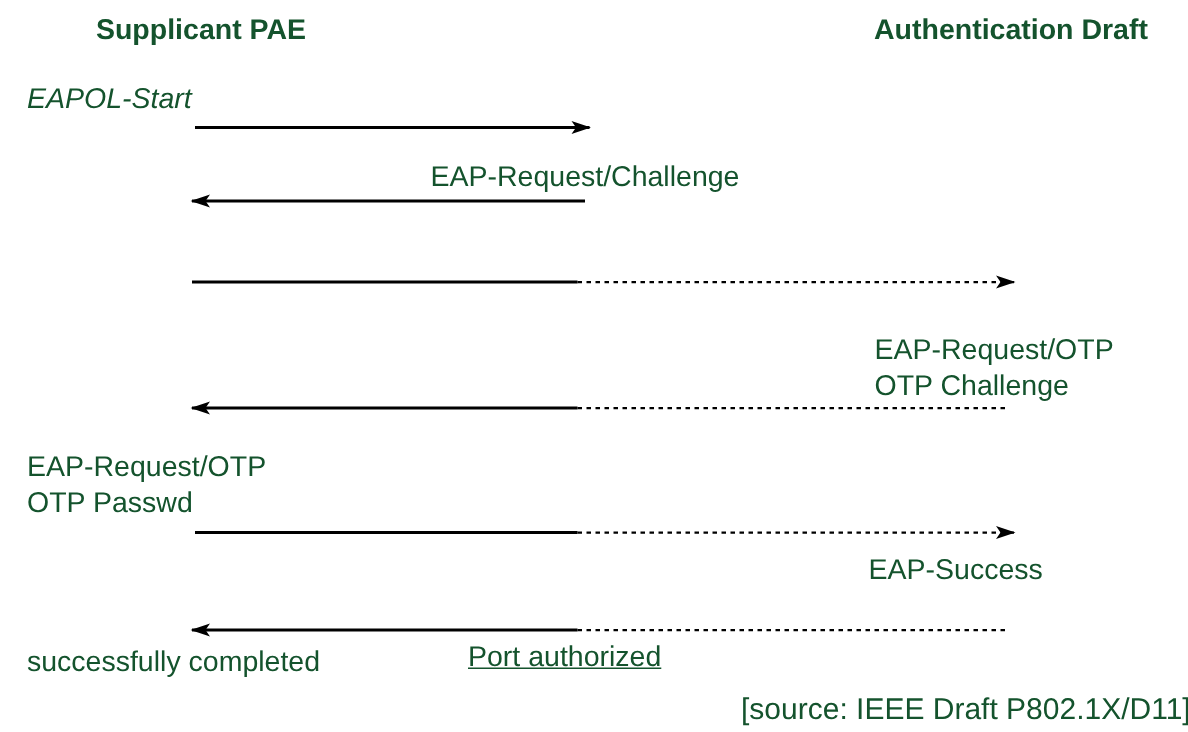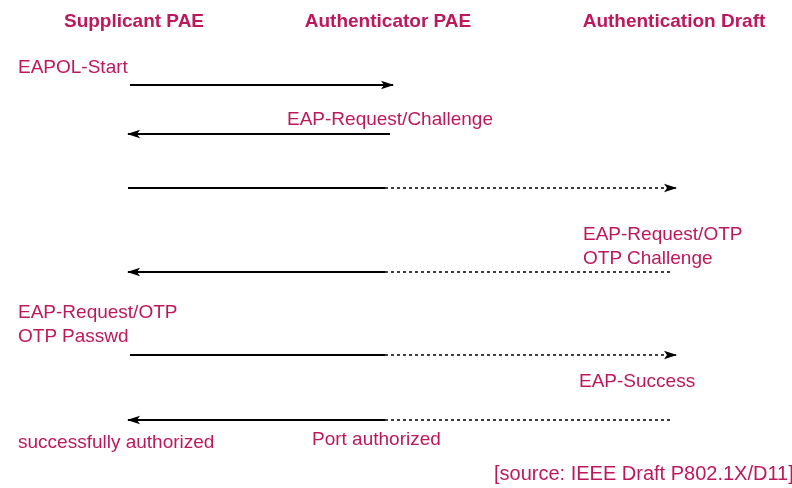--- a/index.html
+++ b/index.html
@@ -6,48 +6,48 @@
     margin: 0;
     padding: 0;
     background: #ffffff;
   }
   .canvas {
     position: relative;
     width: 792px;
     height: 488px;
     background: #ffffff;
     font-family: "Liberation Sans", "DejaVu Sans", sans-serif;
-    color: #be185d;
+    color: #14532d;
     overflow: hidden;
   }
   .hdr {
     position: absolute;
     top: 9px;
     font-size: 19px;
     font-weight: bold;
     text-align: center;
     white-space: nowrap;
     line-height: 24px;
   }
   .hdr-supplicant   { left: 34px;  width: 200px; }
   .hdr-authenticator{ left: 288px; width: 200px; }
   .hdr-authserver   { left: 559px; width: 230px; }
   .lbl {
     position: absolute;
     font-size: 19px;
     line-height: 24px;
     white-space: nowrap;
   }
-  .lbl-eapol-start        { left: 18px;  top: 55px;  }
+  .lbl-eapol-start        { left: 18px;  top: 55px; font-style: italic;  }
   .lbl-eap-req-identity   { left: 287px; top: 107px; }
   .lbl-eap-resp-identity  { left: 18px;  top: 155px; }
   .lbl-eap-req-otp        { left: 583px; top: 222px; }
   .lbl-eap-resp-otp       { left: 18px;  top: 300px; }
   .lbl-eap-success        { left: 579px; top: 369px; }
-  .lbl-port-authorized    { left: 312px; top: 427px; }
+  .lbl-port-authorized    { left: 312px; top: 427px; text-decoration: underline; }
   .lbl-auth-completed     { left: 18px;  top: 430px; }
   .lbl-source {
     position: absolute;
     left: 494px;
     top: 463px;
     font-size: 20px;
     line-height: 20px;
     white-space: nowrap;
   }
   svg.arrows-layer {
@@ -58,21 +58,20 @@
     height: 488px;
     pointer-events: none;
   }
 </style>
 </head>
 <body>
 
 <div class="canvas">
 
   <div class="hdr hdr-supplicant">Supplicant PAE</div>
-  <div class="hdr hdr-authenticator">Authenticator PAE</div>
   <div class="hdr hdr-authserver">Authentication Draft</div>
 
   <div class="lbl lbl-eapol-start">EAPOL-Start</div>
 
   <div class="lbl lbl-eap-req-identity">EAP-Request/Challenge</div>
 
 
   <div class="lbl lbl-eap-req-otp">
     <div>EAP-Request/OTP</div>
     <div>OTP Challenge</div>
@@ -81,21 +80,21 @@
   <div class="lbl lbl-eap-resp-otp">
     <div>EAP-Request/OTP</div>
     <div>OTP Passwd</div>
   </div>
 
   <div class="lbl lbl-eap-success">EAP-Success</div>
 
   <div class="lbl lbl-port-authorized">Port authorized</div>
 
   <div class="lbl lbl-auth-completed">
-    <div>successfully authorized</div>
+    <div>successfully completed</div>
   </div>
 
   <div class="lbl-source">[source: IEEE Draft P802.1X/D11]</div>
 
   <svg class="arrows-layer" viewBox="0 0 792 488">
       <g>
         <line x1="130" y1="85" x2="393" y2="85" stroke="#000000" stroke-width="2"></line>
         <path d="M 394 85 L 381 80.7 L 384 85 L 381 89.3 Z" fill="#000000"></path>
       </g>
       <g>

